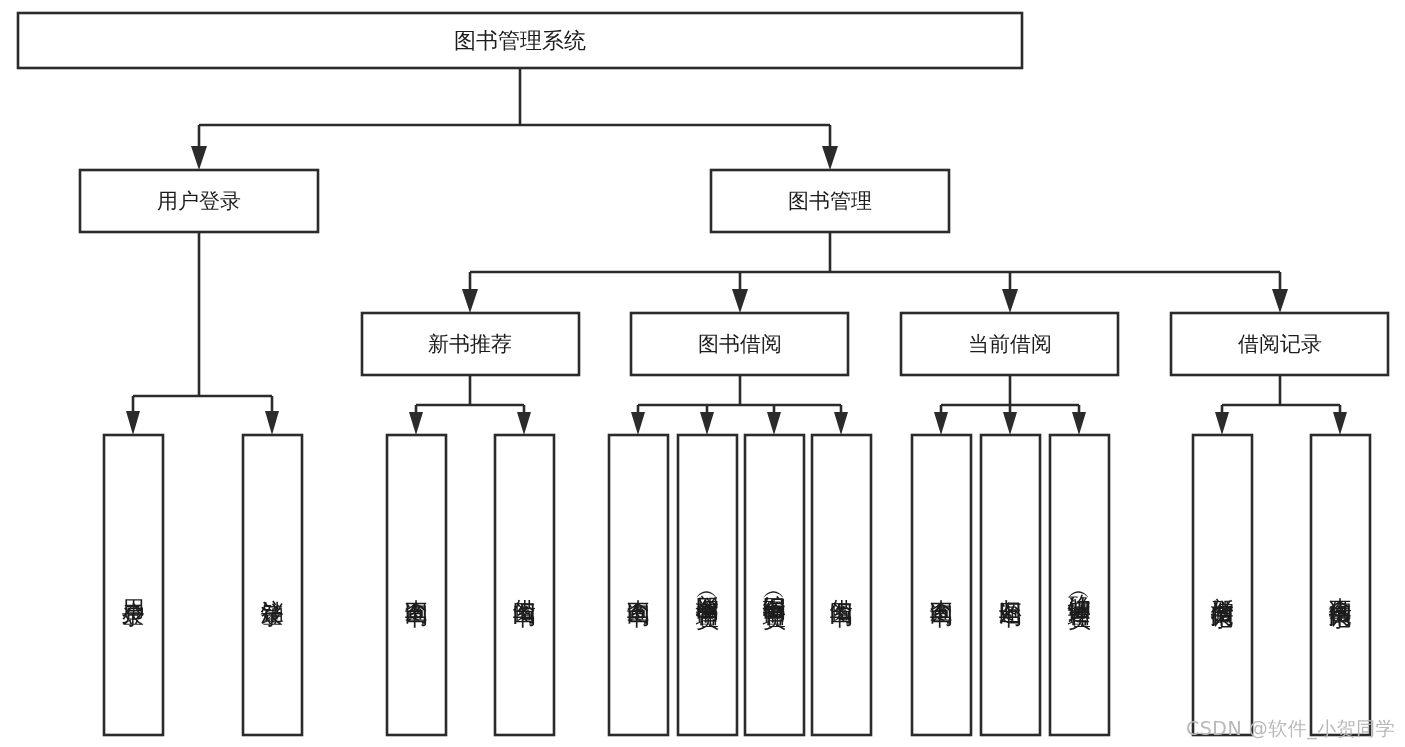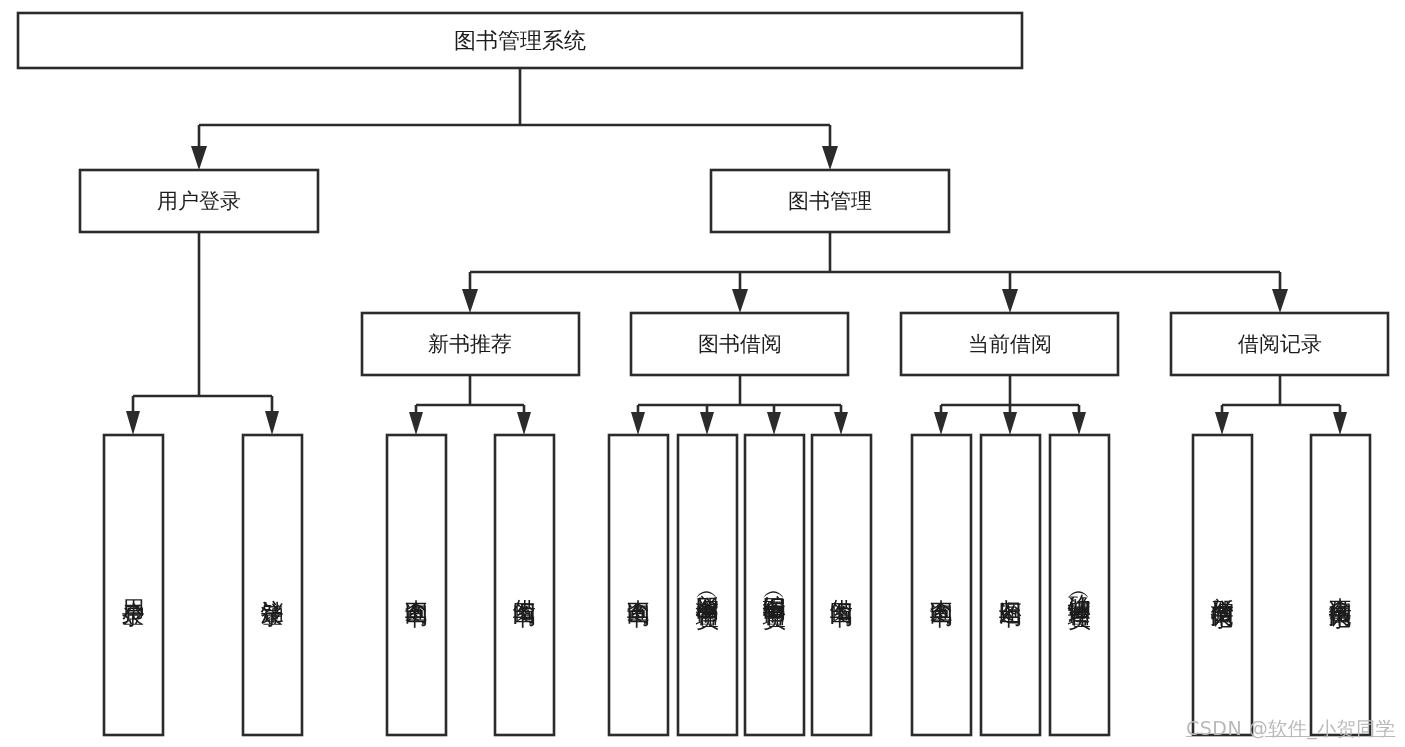--- a/index.html
+++ b/index.html
@@ -78,21 +78,20 @@
   }
   #watermark {
     position: absolute;
     left: 1186px;
     top: 716px;
     font-family: "DejaVu Sans", "Liberation Sans", sans-serif;
     font-size: 19px;
     color: #b9b9b9;
     white-space: nowrap;
     letter-spacing: 0.5px;
-    text-decoration: underline;
   }
 </style>
 </head>
 <body>
 
 <div id="diagram-root">
 
   <svg id="flowchart" viewBox="0 0 1405 747">
 
     <g>

